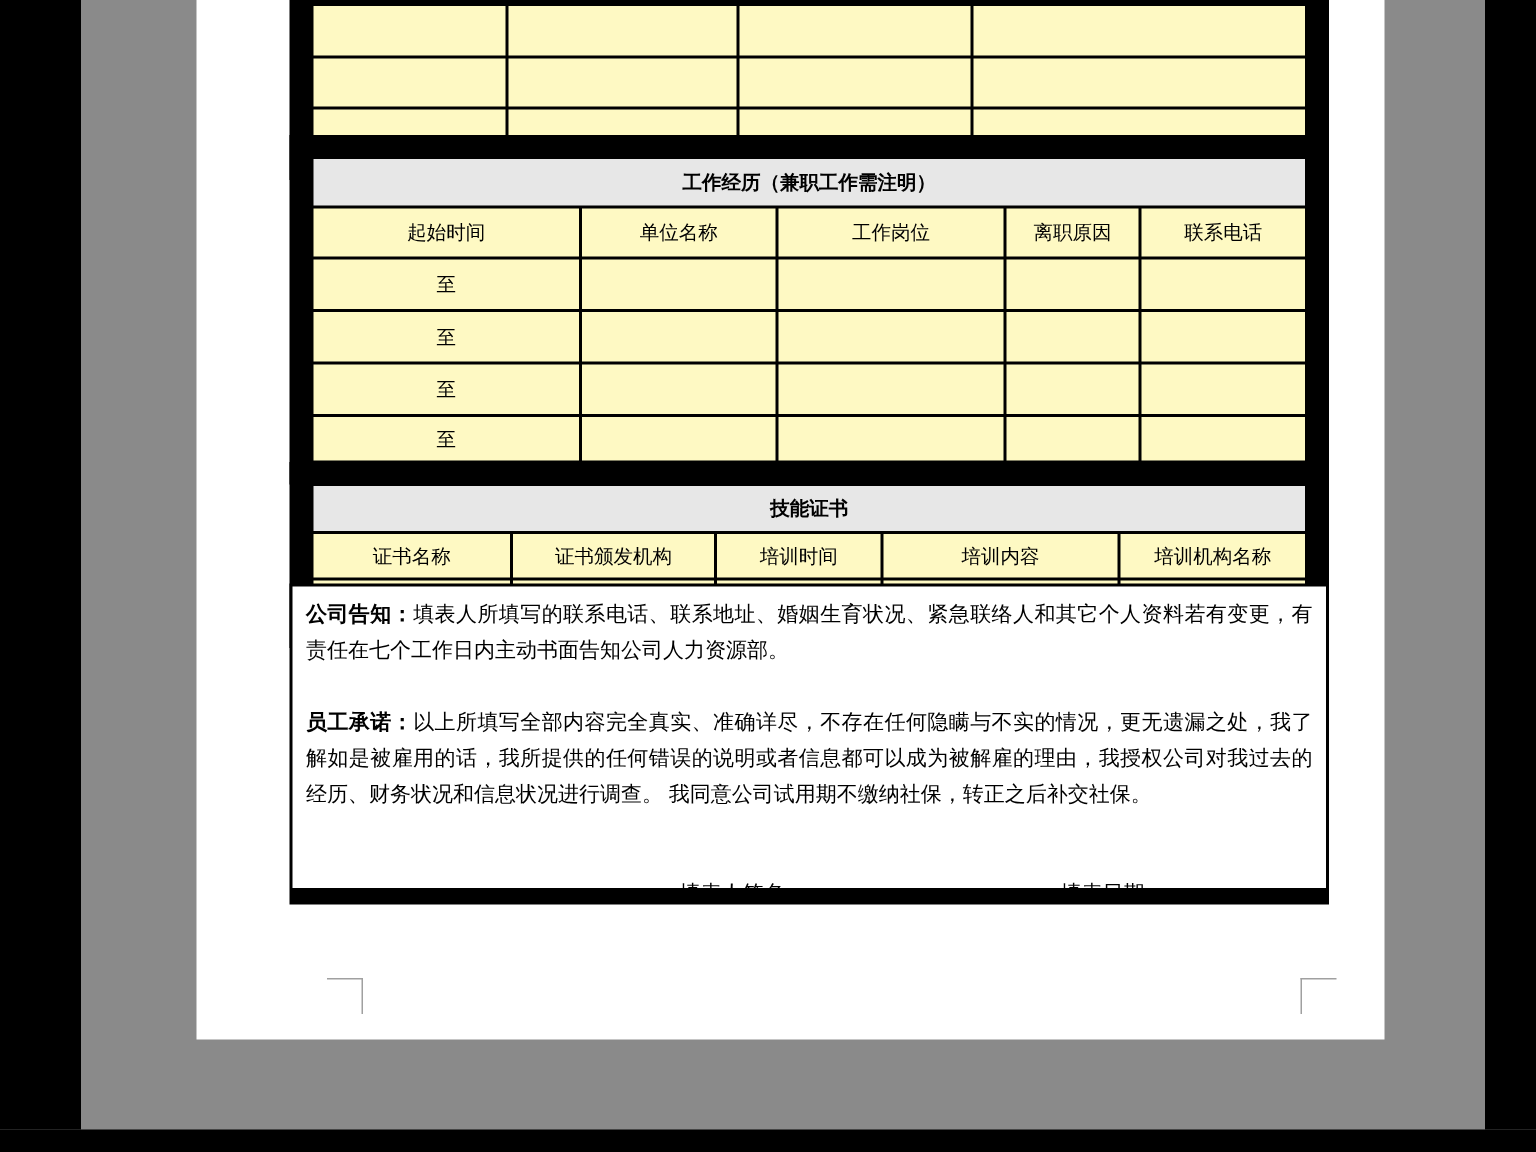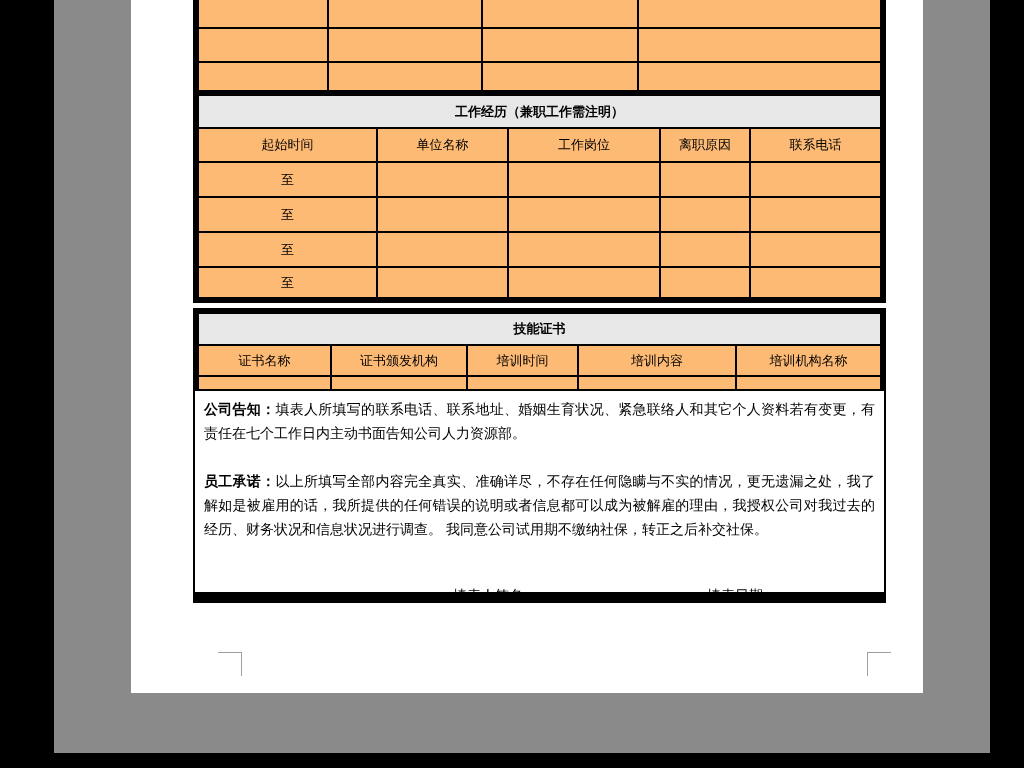--- a/index.html
+++ b/index.html
@@ -5,22 +5,22 @@
   html,body{margin:0;padding:0;}
   .screen{position:relative;width:1024px;height:768px;background:#8a8a8a;overflow:hidden;
           font-family:"Liberation Sans", sans-serif;color:#000;}
   .page{position:absolute;left:131px;top:0;width:792px;height:693px;background:#fff;}
   .strip{position:absolute;background:#000;}
   .strip-left{left:0;top:0;width:54px;height:753px;}
   .strip-right{left:990px;top:0;width:34px;height:753px;}
   .strip-bottom{left:0;top:753px;width:1024px;height:15px;}
 
   
-  .grid{position:absolute;display:grid;background:#000;gap:2px;padding:6px;box-sizing:border-box;width:693px;left:193px;}
-  .grid>div{background:#fdba74;display:flex;align-items:center;justify-content:center;
+  .grid{position:absolute;display:grid;background:#000;gap:2px;padding:16px;box-sizing:border-box;width:693px;left:193px;}
+  .grid>div{background:#fef9c3;display:flex;align-items:center;justify-content:center;
             font-size:13px;white-space:nowrap;overflow:hidden;}
   .band{grid-column:1/-1;background:#e7e7e7 !important;font-weight:bold;font-size:13.5px;}
 
   .t1{top:-12px;grid-template-columns:128px 152px 154px 1fr;grid-template-rows:33px 32px 31px;}
   .t2{top:90px;grid-template-columns:177px 129px 150px 88px 1fr;
       grid-template-rows:31px 32px 33px 33px 33px 29px;}
   .t3{top:308px;grid-template-columns:131px 134px 109px 156px 1fr;grid-template-rows:30px 29px 29px;}
 
   .notice{position:absolute;left:193px;top:389px;width:693px;height:214px;background:#000;
           padding:2px 2px 11px 2px;box-sizing:border-box;}

